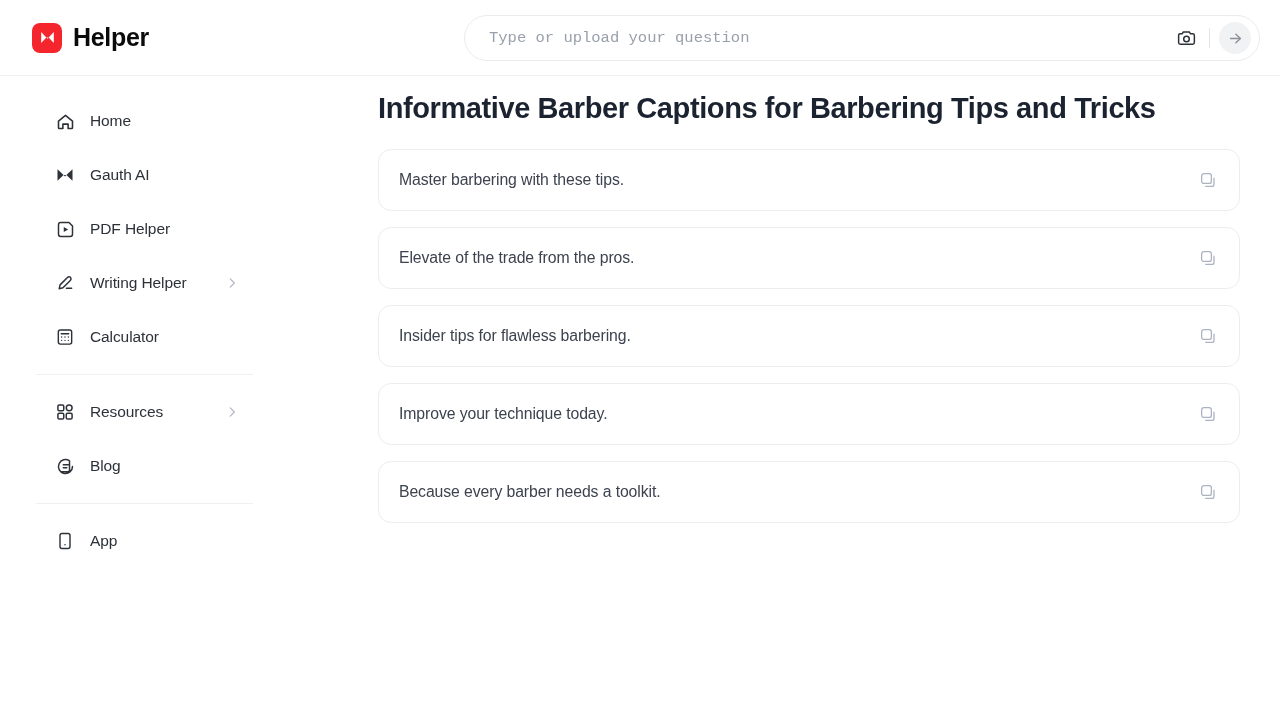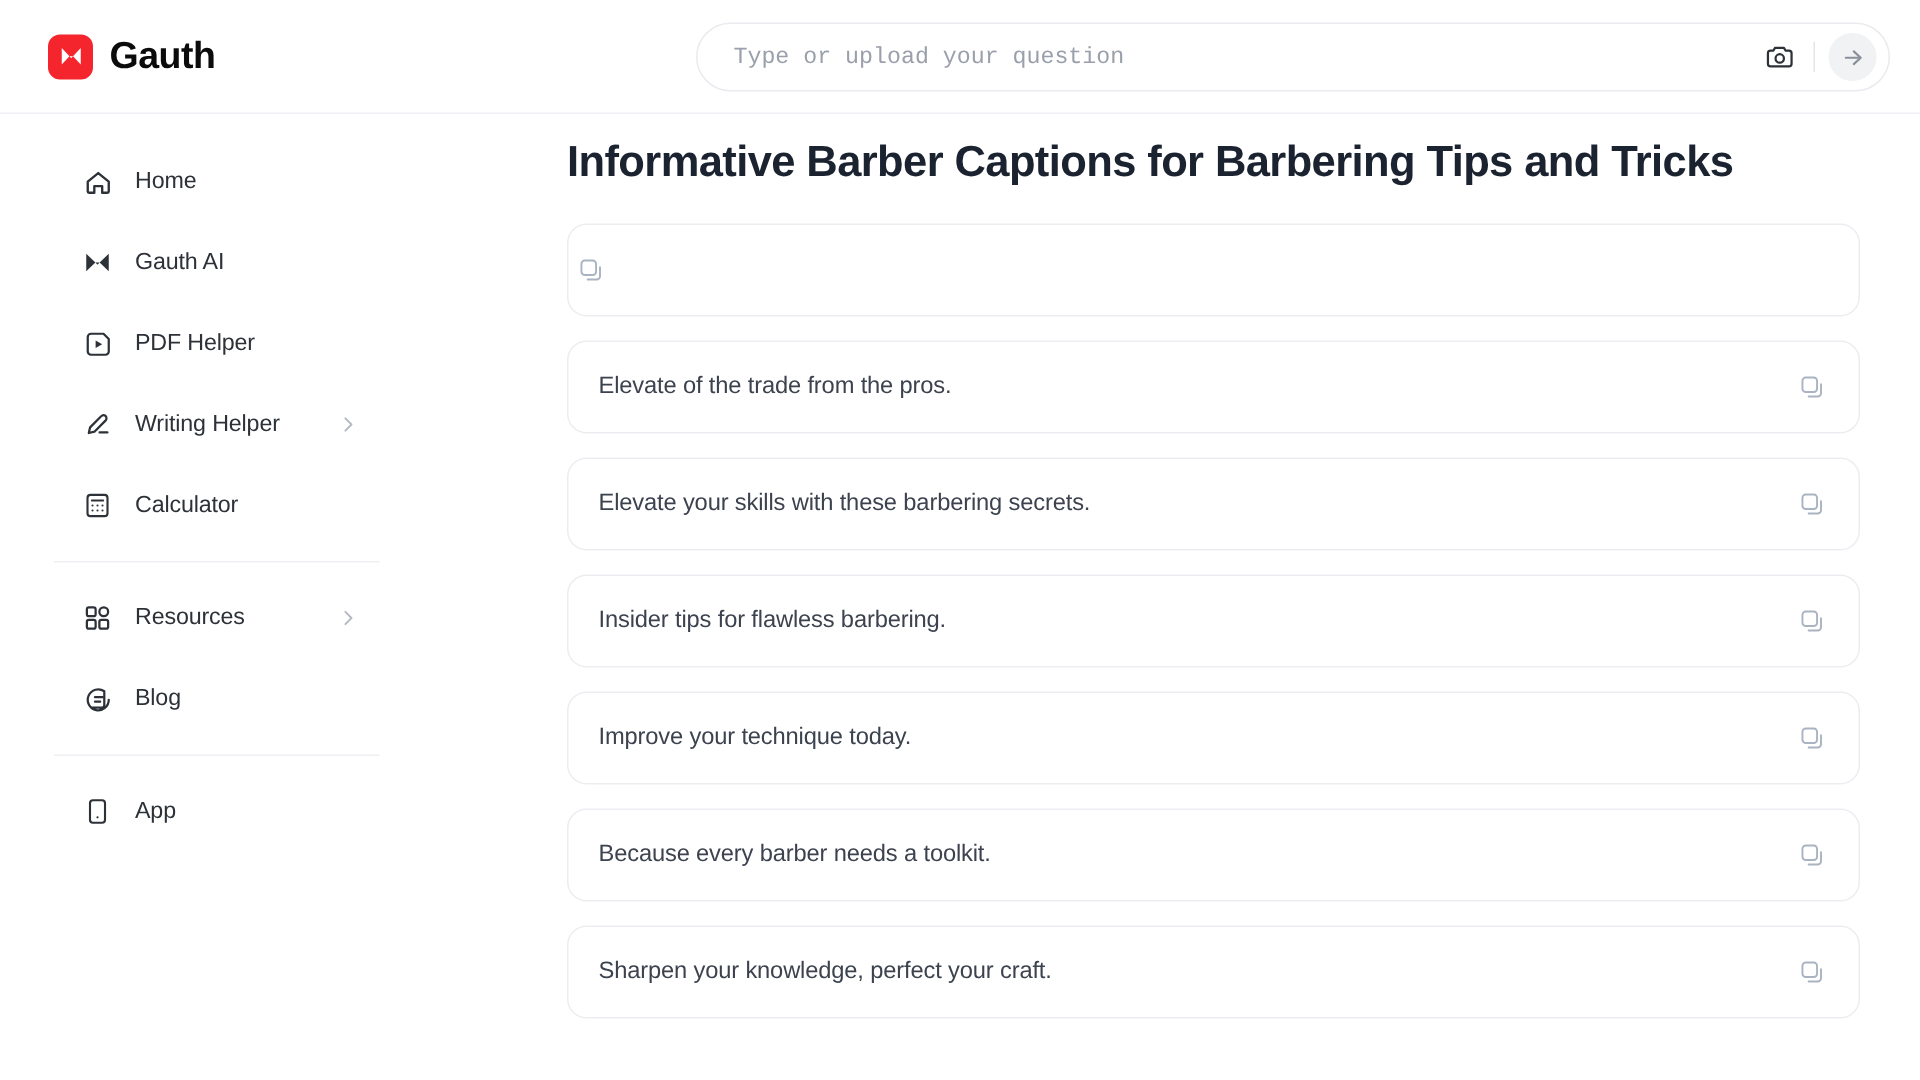--- a/index.html
+++ b/index.html
@@ -128,21 +128,21 @@
 <div class="header">
 
   <div class="brand">
     <div class="brand-mark">
       <svg width="19" height="19" viewBox="0 0 24 24" aria-hidden="true">
         <path d="M4 5 L4 19 L10.5 12 Z" fill="#ffffff"></path>
         <path d="M20 5 L20 19 L13.5 12 Z" fill="#ffffff"></path>
         <path d="M10.5 12 L13.5 12 L12 13.6 Z" fill="#ffffff"></path>
       </svg>
     </div>
-    <span class="brand-name">Gauth</span>
+    <span class="brand-name">Helper</span>
   </div>
 
   <div class="searchbar">
     <input class="search-input" type="text" placeholder="Type or upload your question" style="">
 
     <div class="camera-btn">
       <svg width="21" height="21" viewBox="0 0 24 24" fill="none" stroke="#2d3138" stroke-width="1.7" stroke-linecap="round" stroke-linejoin="round">
         <path d="M3 8.5a2 2 0 0 1 2-2h2.2l1.2-2h6.8l1.2 2H19a2 2 0 0 1 2 2v8a2 2 0 0 1-2 2H5a2 2 0 0 1-2-2z"></path>
         <circle cx="12" cy="12.5" r="3.2"></circle>
       </svg>
@@ -258,47 +258,39 @@
     <span class="nav-label">App</span>
   </div>
 </nav>
 
 <main class="main">
   <h1 class="page-title">Informative Barber Captions for Barbering Tips and Tricks</h1>
 
   <div class="card-list">
 
     <div class="caption-card">
+      <span class="caption-text">Master barbering with these tips.</span>
       <span class="copy-btn">
         <svg width="18" height="18" viewBox="0 0 24 24" fill="none" stroke="currentColor" stroke-width="1.7" stroke-linecap="round" stroke-linejoin="round">
           <rect x="3.5" y="3.5" width="13" height="13" rx="3"></rect>
           <path d="M20 9.5v8a3 3 0 0 1-3 3H9"></path>
         </svg>
       </span>
     </div>
 
     <div class="caption-card">
       <span class="caption-text">Elevate of the trade from the pros.</span>
       <span class="copy-btn">
         <svg width="18" height="18" viewBox="0 0 24 24" fill="none" stroke="currentColor" stroke-width="1.7" stroke-linecap="round" stroke-linejoin="round">
           <rect x="3.5" y="3.5" width="13" height="13" rx="3"></rect>
           <path d="M20 9.5v8a3 3 0 0 1-3 3H9"></path>
         </svg>
       </span>
     </div>
 
-    <div class="caption-card">
-      <span class="caption-text">Elevate your skills with these barbering secrets.</span>
-      <span class="copy-btn">
-        <svg width="18" height="18" viewBox="0 0 24 24" fill="none" stroke="currentColor" stroke-width="1.7" stroke-linecap="round" stroke-linejoin="round">
-          <rect x="3.5" y="3.5" width="13" height="13" rx="3"></rect>
-          <path d="M20 9.5v8a3 3 0 0 1-3 3H9"></path>
-        </svg>
-      </span>
-    </div>
 
     <div class="caption-card">
       <span class="caption-text">Insider tips for flawless barbering.</span>
       <span class="copy-btn">
         <svg width="18" height="18" viewBox="0 0 24 24" fill="none" stroke="currentColor" stroke-width="1.7" stroke-linecap="round" stroke-linejoin="round">
           <rect x="3.5" y="3.5" width="13" height="13" rx="3"></rect>
           <path d="M20 9.5v8a3 3 0 0 1-3 3H9"></path>
         </svg>
       </span>
     </div>
@@ -316,24 +308,15 @@
     <div class="caption-card">
       <span class="caption-text">Because every barber needs a toolkit.</span>
       <span class="copy-btn">
         <svg width="18" height="18" viewBox="0 0 24 24" fill="none" stroke="currentColor" stroke-width="1.7" stroke-linecap="round" stroke-linejoin="round">
           <rect x="3.5" y="3.5" width="13" height="13" rx="3"></rect>
           <path d="M20 9.5v8a3 3 0 0 1-3 3H9"></path>
         </svg>
       </span>
     </div>
 
-    <div class="caption-card">
-      <span class="caption-text">Sharpen your knowledge, perfect your craft.</span>
-      <span class="copy-btn">
-        <svg width="18" height="18" viewBox="0 0 24 24" fill="none" stroke="currentColor" stroke-width="1.7" stroke-linecap="round" stroke-linejoin="round">
-          <rect x="3.5" y="3.5" width="13" height="13" rx="3"></rect>
-          <path d="M20 9.5v8a3 3 0 0 1-3 3H9"></path>
-        </svg>
-      </span>
-    </div>
 
   </div>
 </main>
 
 </body></html>

